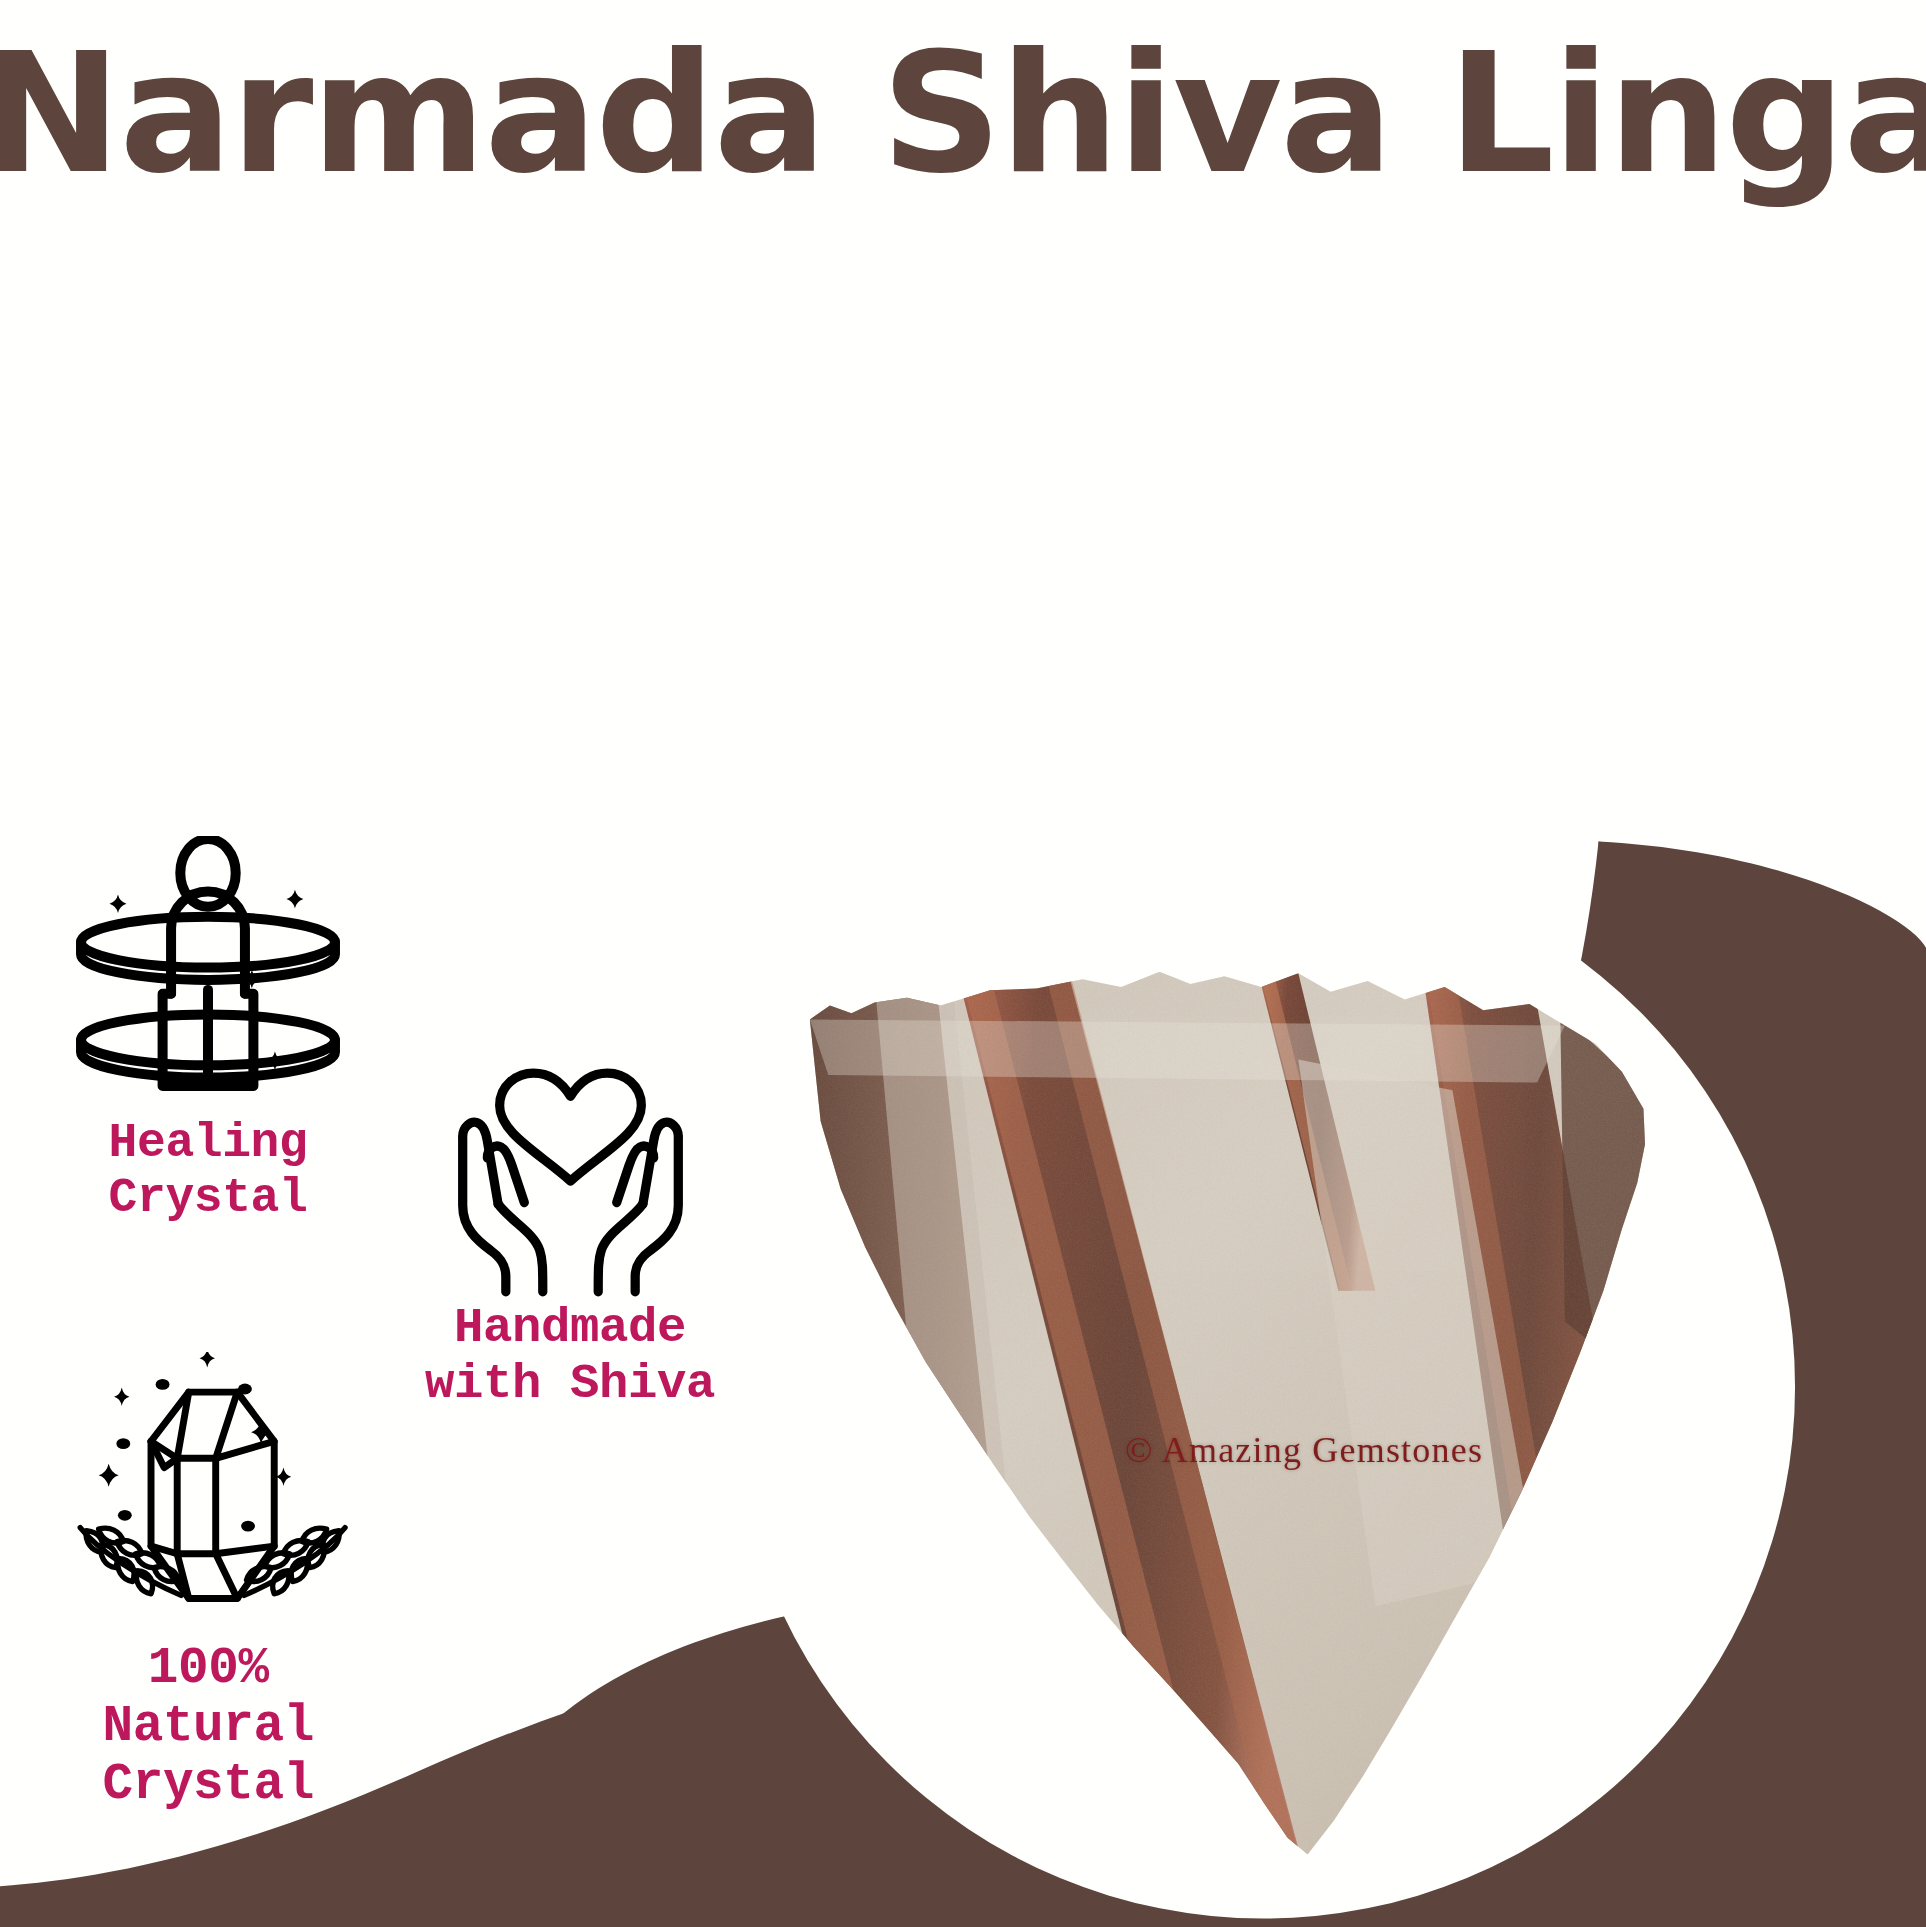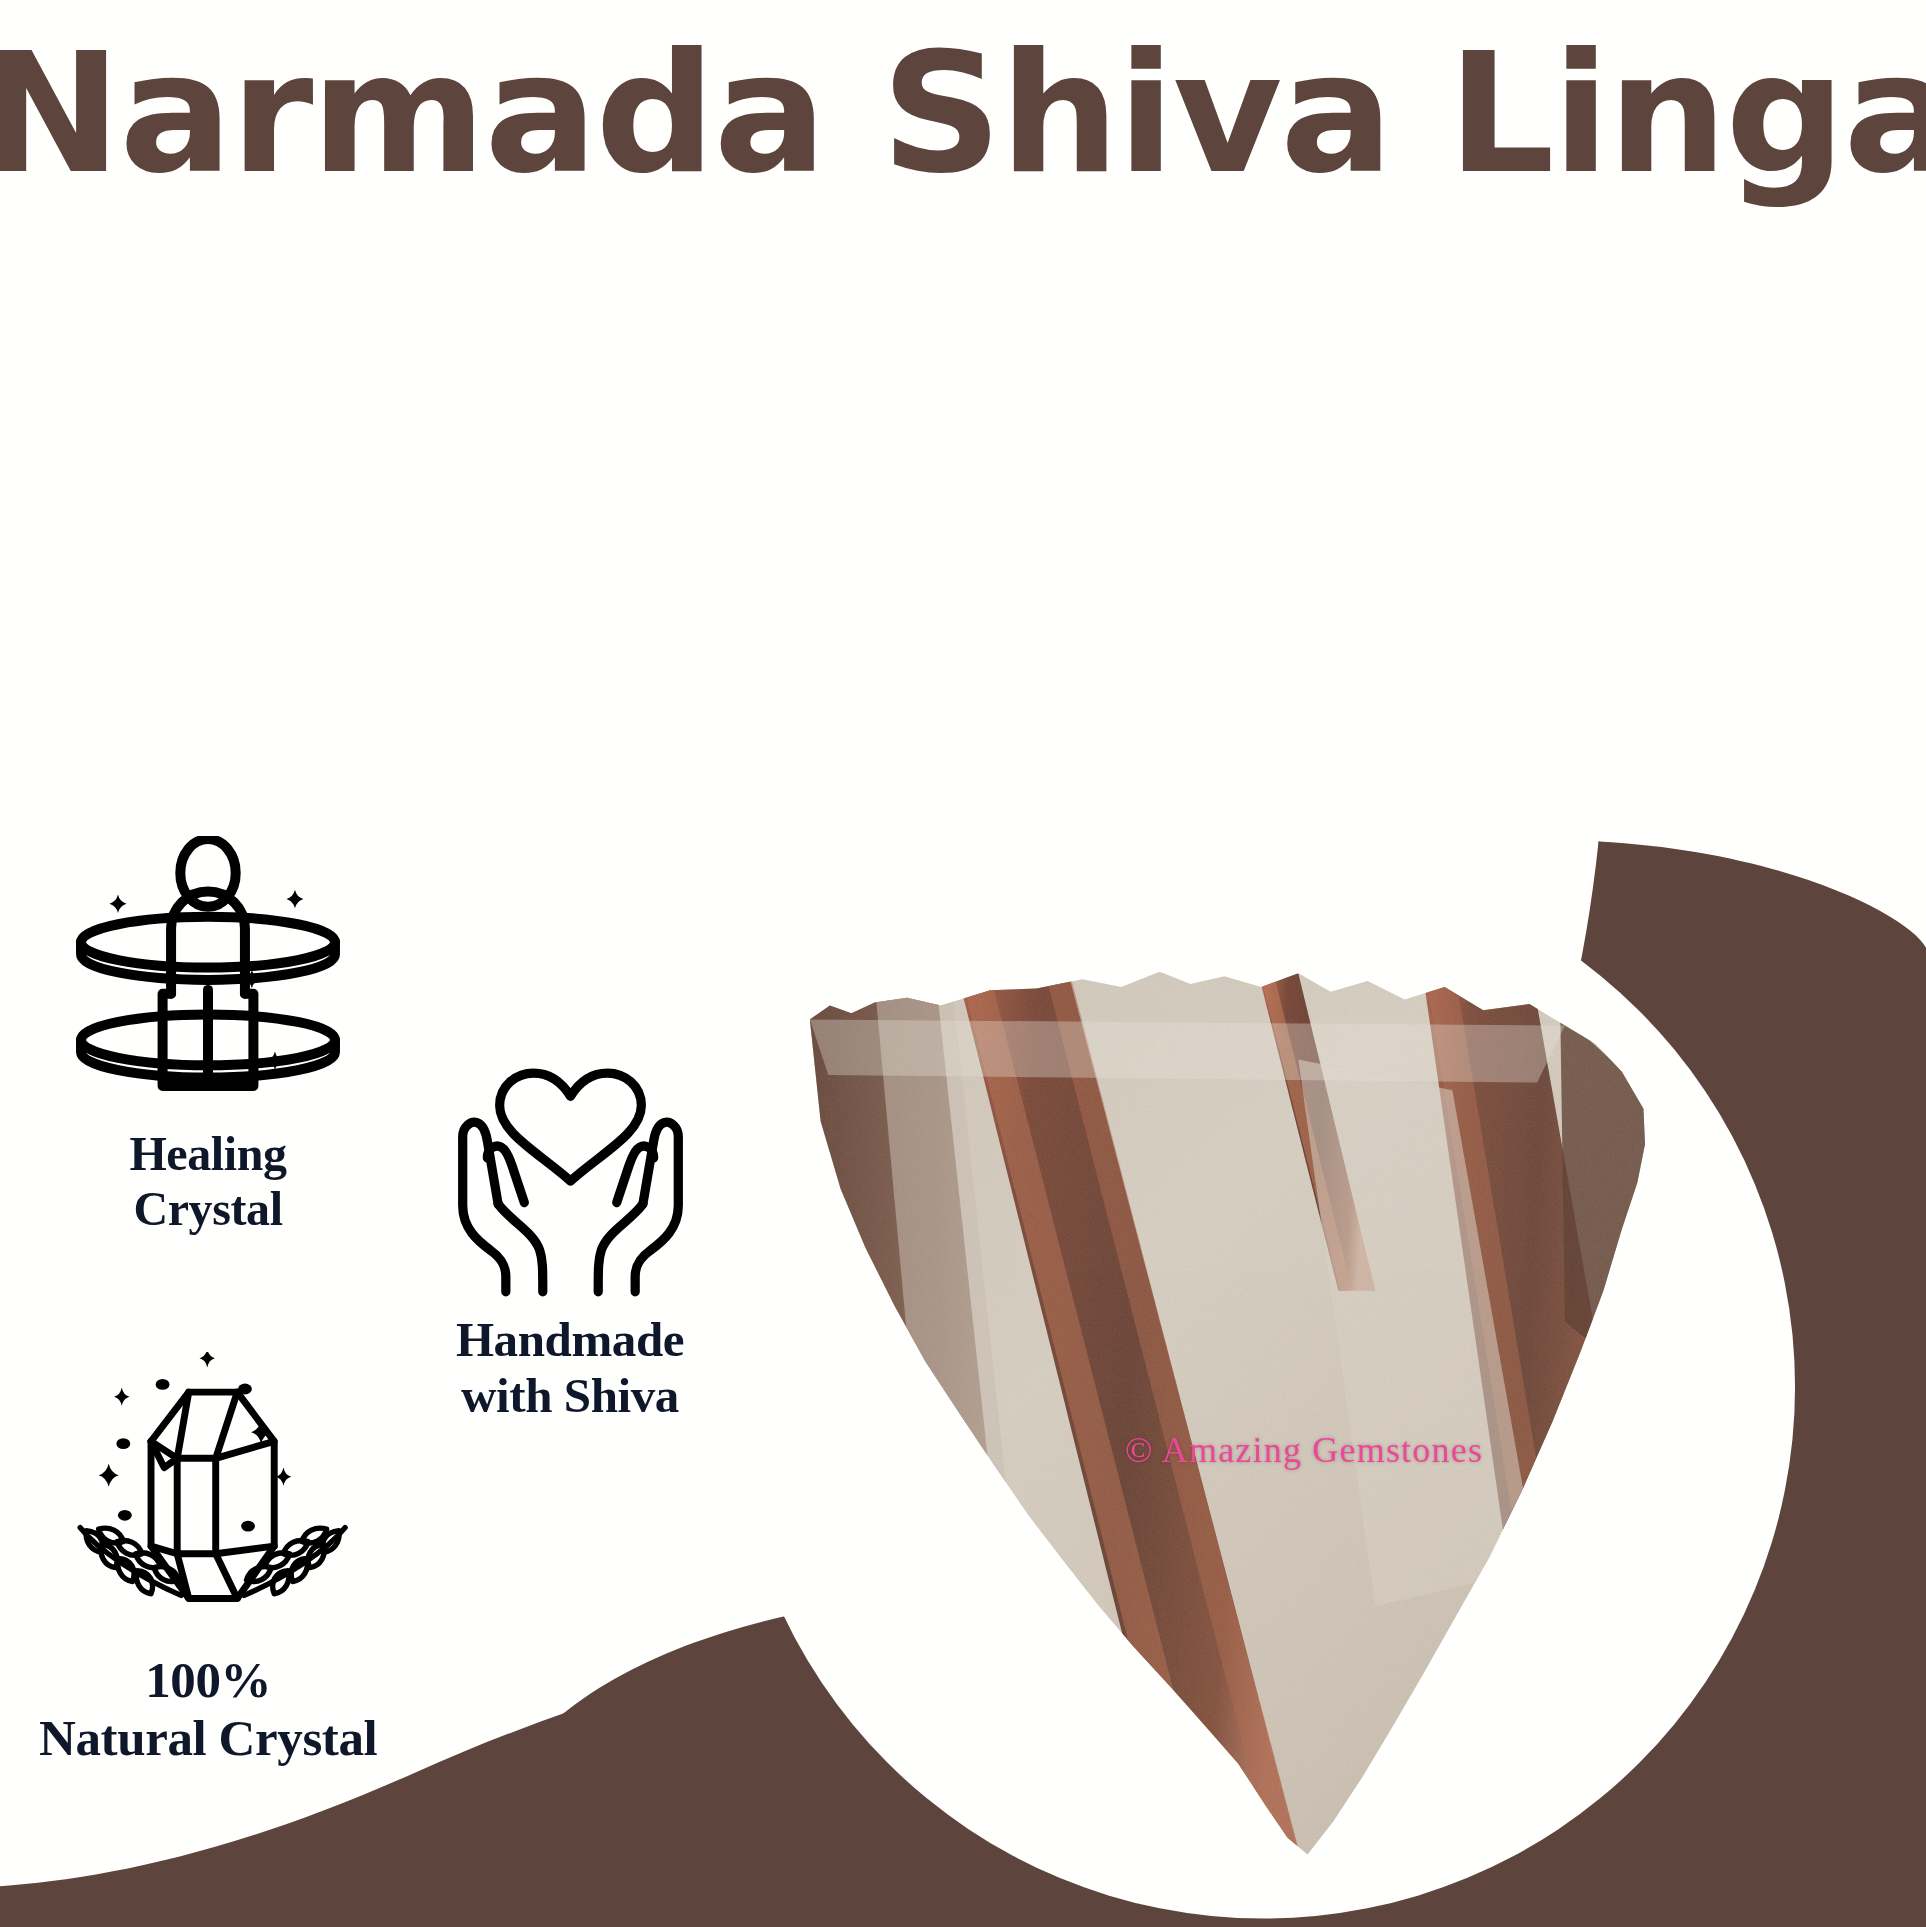--- a/index.html
+++ b/index.html
@@ -60,27 +60,27 @@
   .feature {
     position: absolute;
     text-align: center;
   }
   .feature .icon-box {
     display: flex;
     align-items: center;
     justify-content: center;
   }
   .feature .caption {
-    font-family: Liberation Serif, serif;
+    font-family: Liberation Mono, monospace;
     font-weight: 700;
     font-size: 48px;
     line-height: 1.14;
-    color: #0f172a;
+    color: #be185d;
     letter-spacing: -0.4px;
-    margin-top: 14px;
+    margin-top: 3px;
     white-space: pre-line;
   }
 
   #feat-healing  { left: 23px;  top: 836px; width: 370px; }
   #feat-handmade { left: 381px; top: 1067px; width: 378px; }
   #feat-natural  { left: 7.7px;  top: 1352px; width: 401px; }
 
   #feat-natural .caption { font-size: 51px; }
   #feat-handmade .caption { font-size: 49px; }
 
@@ -97,21 +97,21 @@
     left: 0; top: 0;
     width: 1017px;
     height: 1017px;
   }
   #watermark {
     position: absolute;
     left: 1125px;
     top: 1429px;
     font-family: "Liberation Serif", "DejaVu Serif", serif;
     font-size: 36px;
-    color: #ec4899;
+    color: #7f1d1d;
     letter-spacing: 1.2px;
     text-shadow: 0 0 3.9px rgba(60,30,20,.30);
     white-space: nowrap;
   }
 </style>
 </head>
 <body>
 
 <div id="poster">
 

